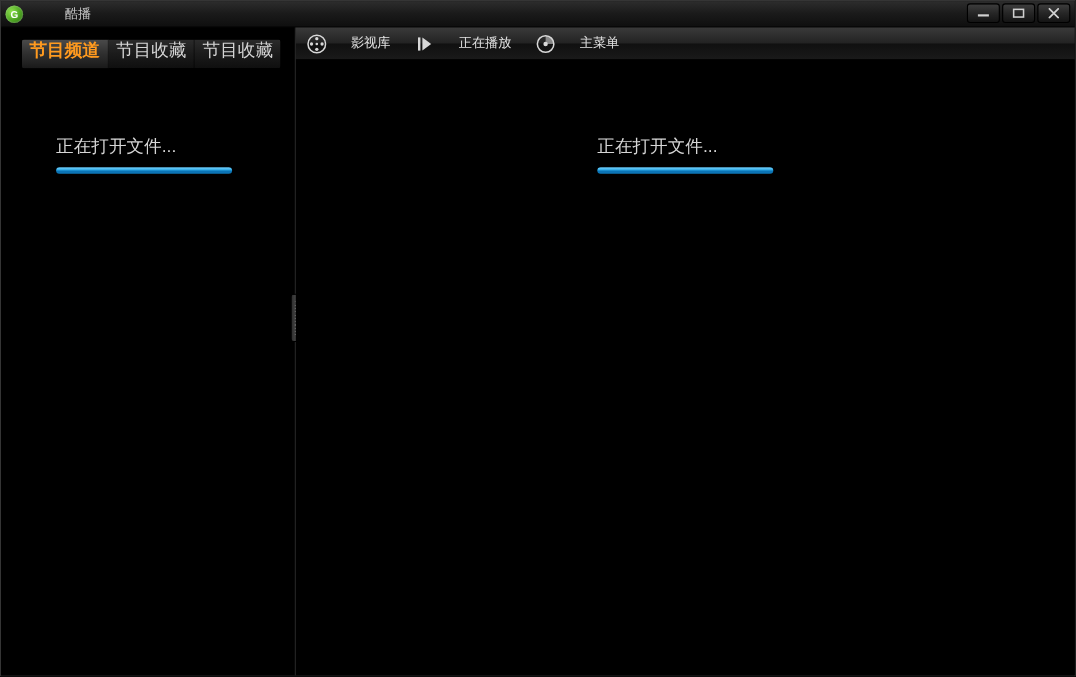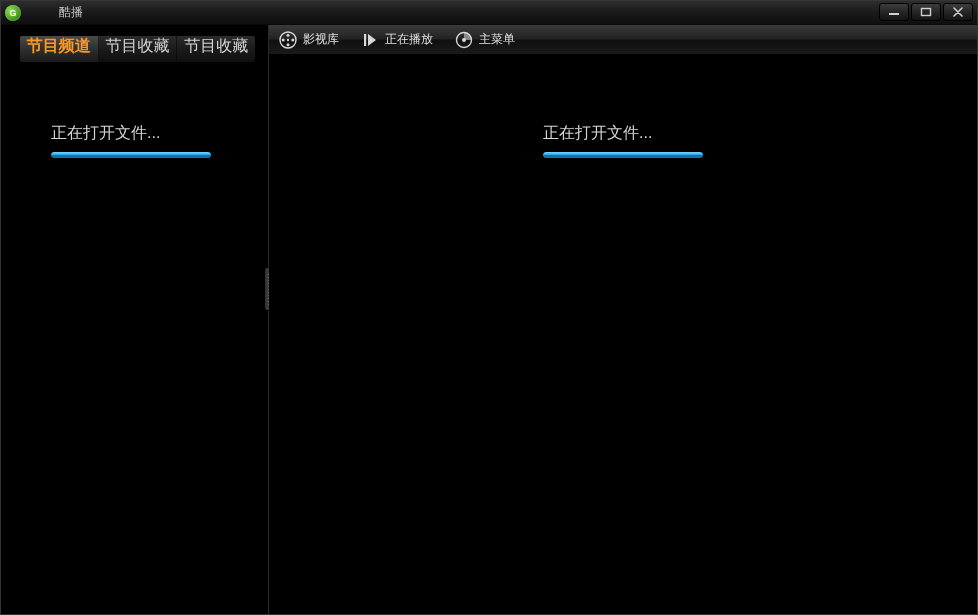--- a/index.html
+++ b/index.html
@@ -23,21 +23,21 @@
 .side-tab:last-child{border-right:none;}
 .side-tab.active{background:linear-gradient(to bottom,#4a4a4a 0%,#2f2f2f 50%,#1a1a1a 100%);color:#ff9a1f;font-weight:bold;}
 .side-content{flex:1;position:relative;}
 .loading-block{position:absolute;left:50px;top:60px;}
 .loading-text{color:#d6d6d6;font-size:16px;margin-bottom:8px;}
 .progress{width:160px;height:6px;border-radius:3px;background:linear-gradient(to bottom,#0a3b57 0%, #0a3b57 100%);position:relative;overflow:hidden;}
 .progress .bar{position:absolute;inset:0;border-radius:3px;background:linear-gradient(to bottom,#7fd6ff 0%,#2aa8e6 45%,#0b74b6 55%,#0b74b6 100%);box-shadow:0 0 6px #2aa8e6;}
 
 .main{flex:1;display:flex;flex-direction:column;min-width:0;position:relative;}
 .toolbar{height:30px;background:linear-gradient(to bottom,#3a3a3a 0%,#232323 48%,#101010 52%,#1a1a1a 100%);border-bottom:1px solid #000;display:flex;align-items:center;padding:0 10px;gap:22px;}
-.tbtn{display:flex;align-items:center;gap:6px;color:#e2e2e2;font-size:12px;cursor:pointer;}
+.tbtn{display:flex;align-items:center;gap:22px;color:#e2e2e2;font-size:12px;cursor:pointer;}
 .tbtn .ic{width:18px;height:18px;display:flex;align-items:center;justify-content:center;}
 .content{flex:1;background:#000;position:relative;}
 .center-load{position:absolute;left:50%;top:68px;transform:translateX(-50%);text-align:left;}
 .center-load .loading-text{text-align:left;}
 
 
 .grip{position:absolute;left:-5px;top:242px;width:8px;height:44px;background:linear-gradient(to right,#2d2d2d,#3f3f3f,#2d2d2d);border:1px solid #000;border-radius:3px;cursor:ew-resize;}
 .grip:before{content:"";position:absolute;left:3px;top:6px;width:2px;height:32px;background:repeating-linear-gradient(to bottom,#6a6a6a 0 1px,transparent 1px 3px);}
 </style>
 </head>

